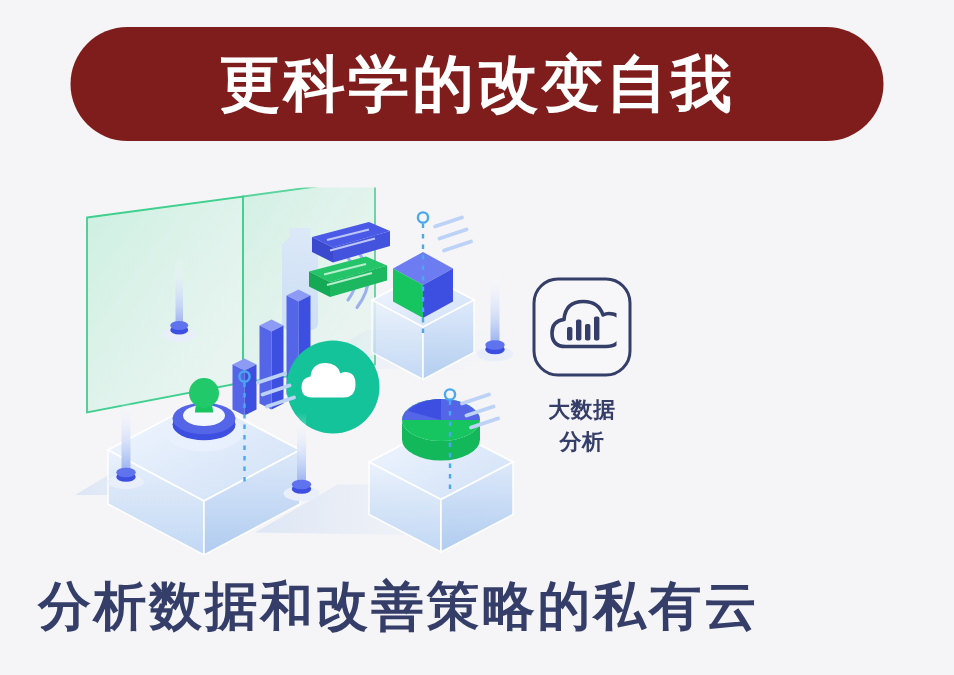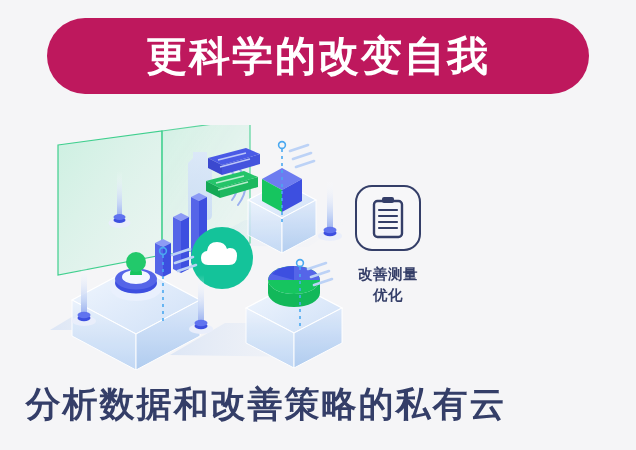--- a/index.html
+++ b/index.html
@@ -7,21 +7,21 @@
     width:636px;height:450px;
     background:#f5f5f7;
     font-family:"Liberation Sans","DejaVu Sans",sans-serif;
     overflow:hidden;position:relative;
   }
   .banner{position:relative;width:636px;height:450px;background:#f5f5f7;}
 
   
   .header-pill{
     position:absolute;left:47px;top:18px;width:542px;height:76px;
-    background:#be185d;border-radius:38px;
+    background:#7f1d1d;border-radius:38px;
     display:flex;align-items:center;justify-content:center;
   }
   .header-title{
     color:#ffffff;font-size:41px;font-weight:700;letter-spacing:2px;
     line-height:1;white-space:nowrap;
   }
 
   
   .tagline{
     position:absolute;left:0;top:381px;width:532px;text-align:center;
@@ -238,36 +238,35 @@
         <rect x="277" y="55" width="6" height="52" fill="url(#gPin)"></rect>
         <ellipse cx="280" cy="111" rx="12" ry="5" fill="#e9eefb"></ellipse>
         <ellipse cx="280" cy="108" rx="6.5" ry="3.2" fill="#3d4fe0"></ellipse>
         <ellipse cx="280" cy="105" rx="6.5" ry="3.2" fill="#6073ef"></ellipse>
       </g>
     </svg>
   </div>
 
   <div class="features">
 
-
     <div class="feature">
       <div class="feat-icon">
-        <svg width="40" height="46" viewBox="0 0 40 46" xmlns="http://www.w3.org/2000/svg">
-          <rect x="6" y="6" width="28" height="36" rx="3.5" fill="none" stroke="#343e68" stroke-width="2.4"></rect>
-          <rect x="14" y="2" width="12" height="6" rx="2" fill="#343e68"></rect>
-          <g stroke="#343e68" stroke-width="2.2" stroke-linecap="round">
-            <line x1="11" y1="15" x2="29" y2="15"></line>
-            <line x1="11" y1="21" x2="29" y2="21"></line>
-            <line x1="11" y1="27" x2="29" y2="27"></line>
-            <line x1="11" y1="33" x2="29" y2="33"></line>
+        <svg width="46" height="40" viewBox="0 0 46 40" xmlns="http://www.w3.org/2000/svg">
+          <path d="M12 33 q-9 0 -9 -9 q0 -8 8 -9 q1 -12 13 -12 q10 0 13 9 q2 -1 4 -1 q9 0 9 10 q0 12 -11 12 z" fill="none" stroke="#343e68" stroke-width="2.4" stroke-linejoin="round"></path>
+          <g fill="#343e68">
+            <rect x="13" y="20" width="3.6" height="9" rx="1.2"></rect>
+            <rect x="19" y="15" width="3.6" height="14" rx="1.2"></rect>
+            <rect x="25" y="18" width="3.6" height="11" rx="1.2"></rect>
+            <rect x="31" y="13" width="3.6" height="16" rx="1.2"></rect>
           </g>
         </svg>
       </div>
       <div class="feat-label">
-        <div>改善测量</div>
-        <div>优化</div>
+        <div>大数据</div>
+        <div>分析</div>
       </div>
     </div>
 
+
   </div>
 
   <div class="tagline">分析数据和改善策略的私有云</div>
 </div>
 
 </body></html>

